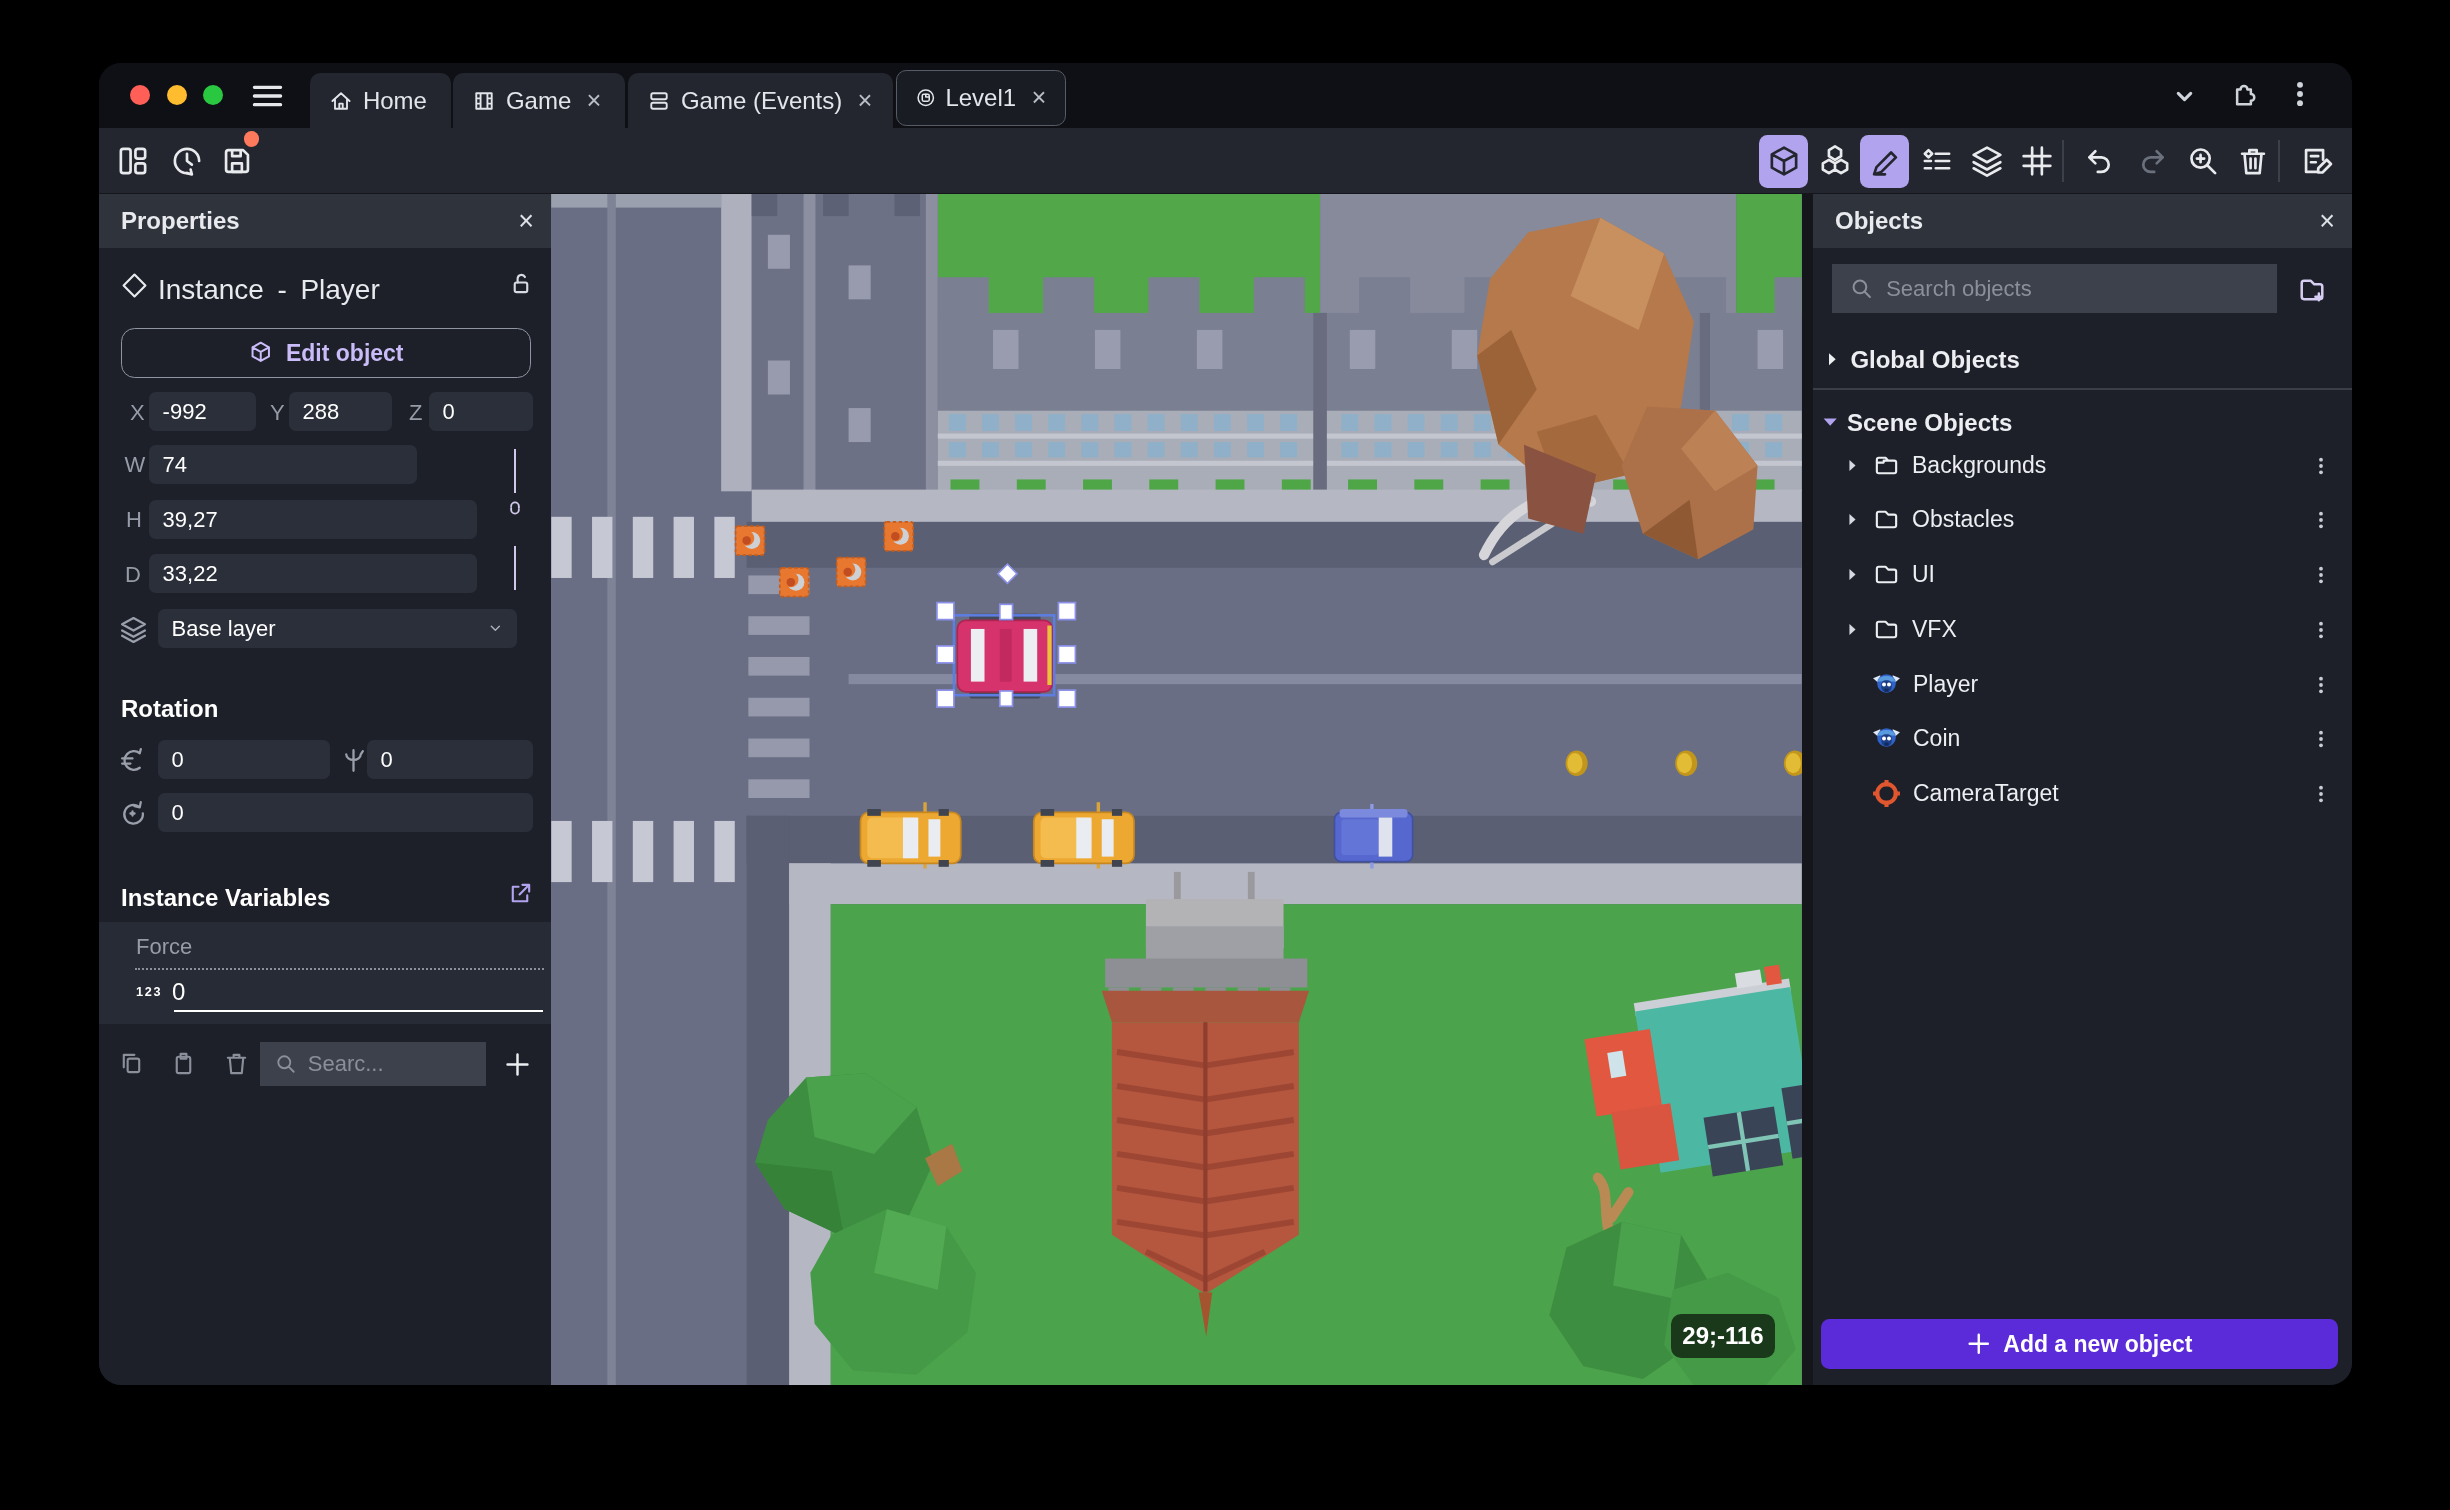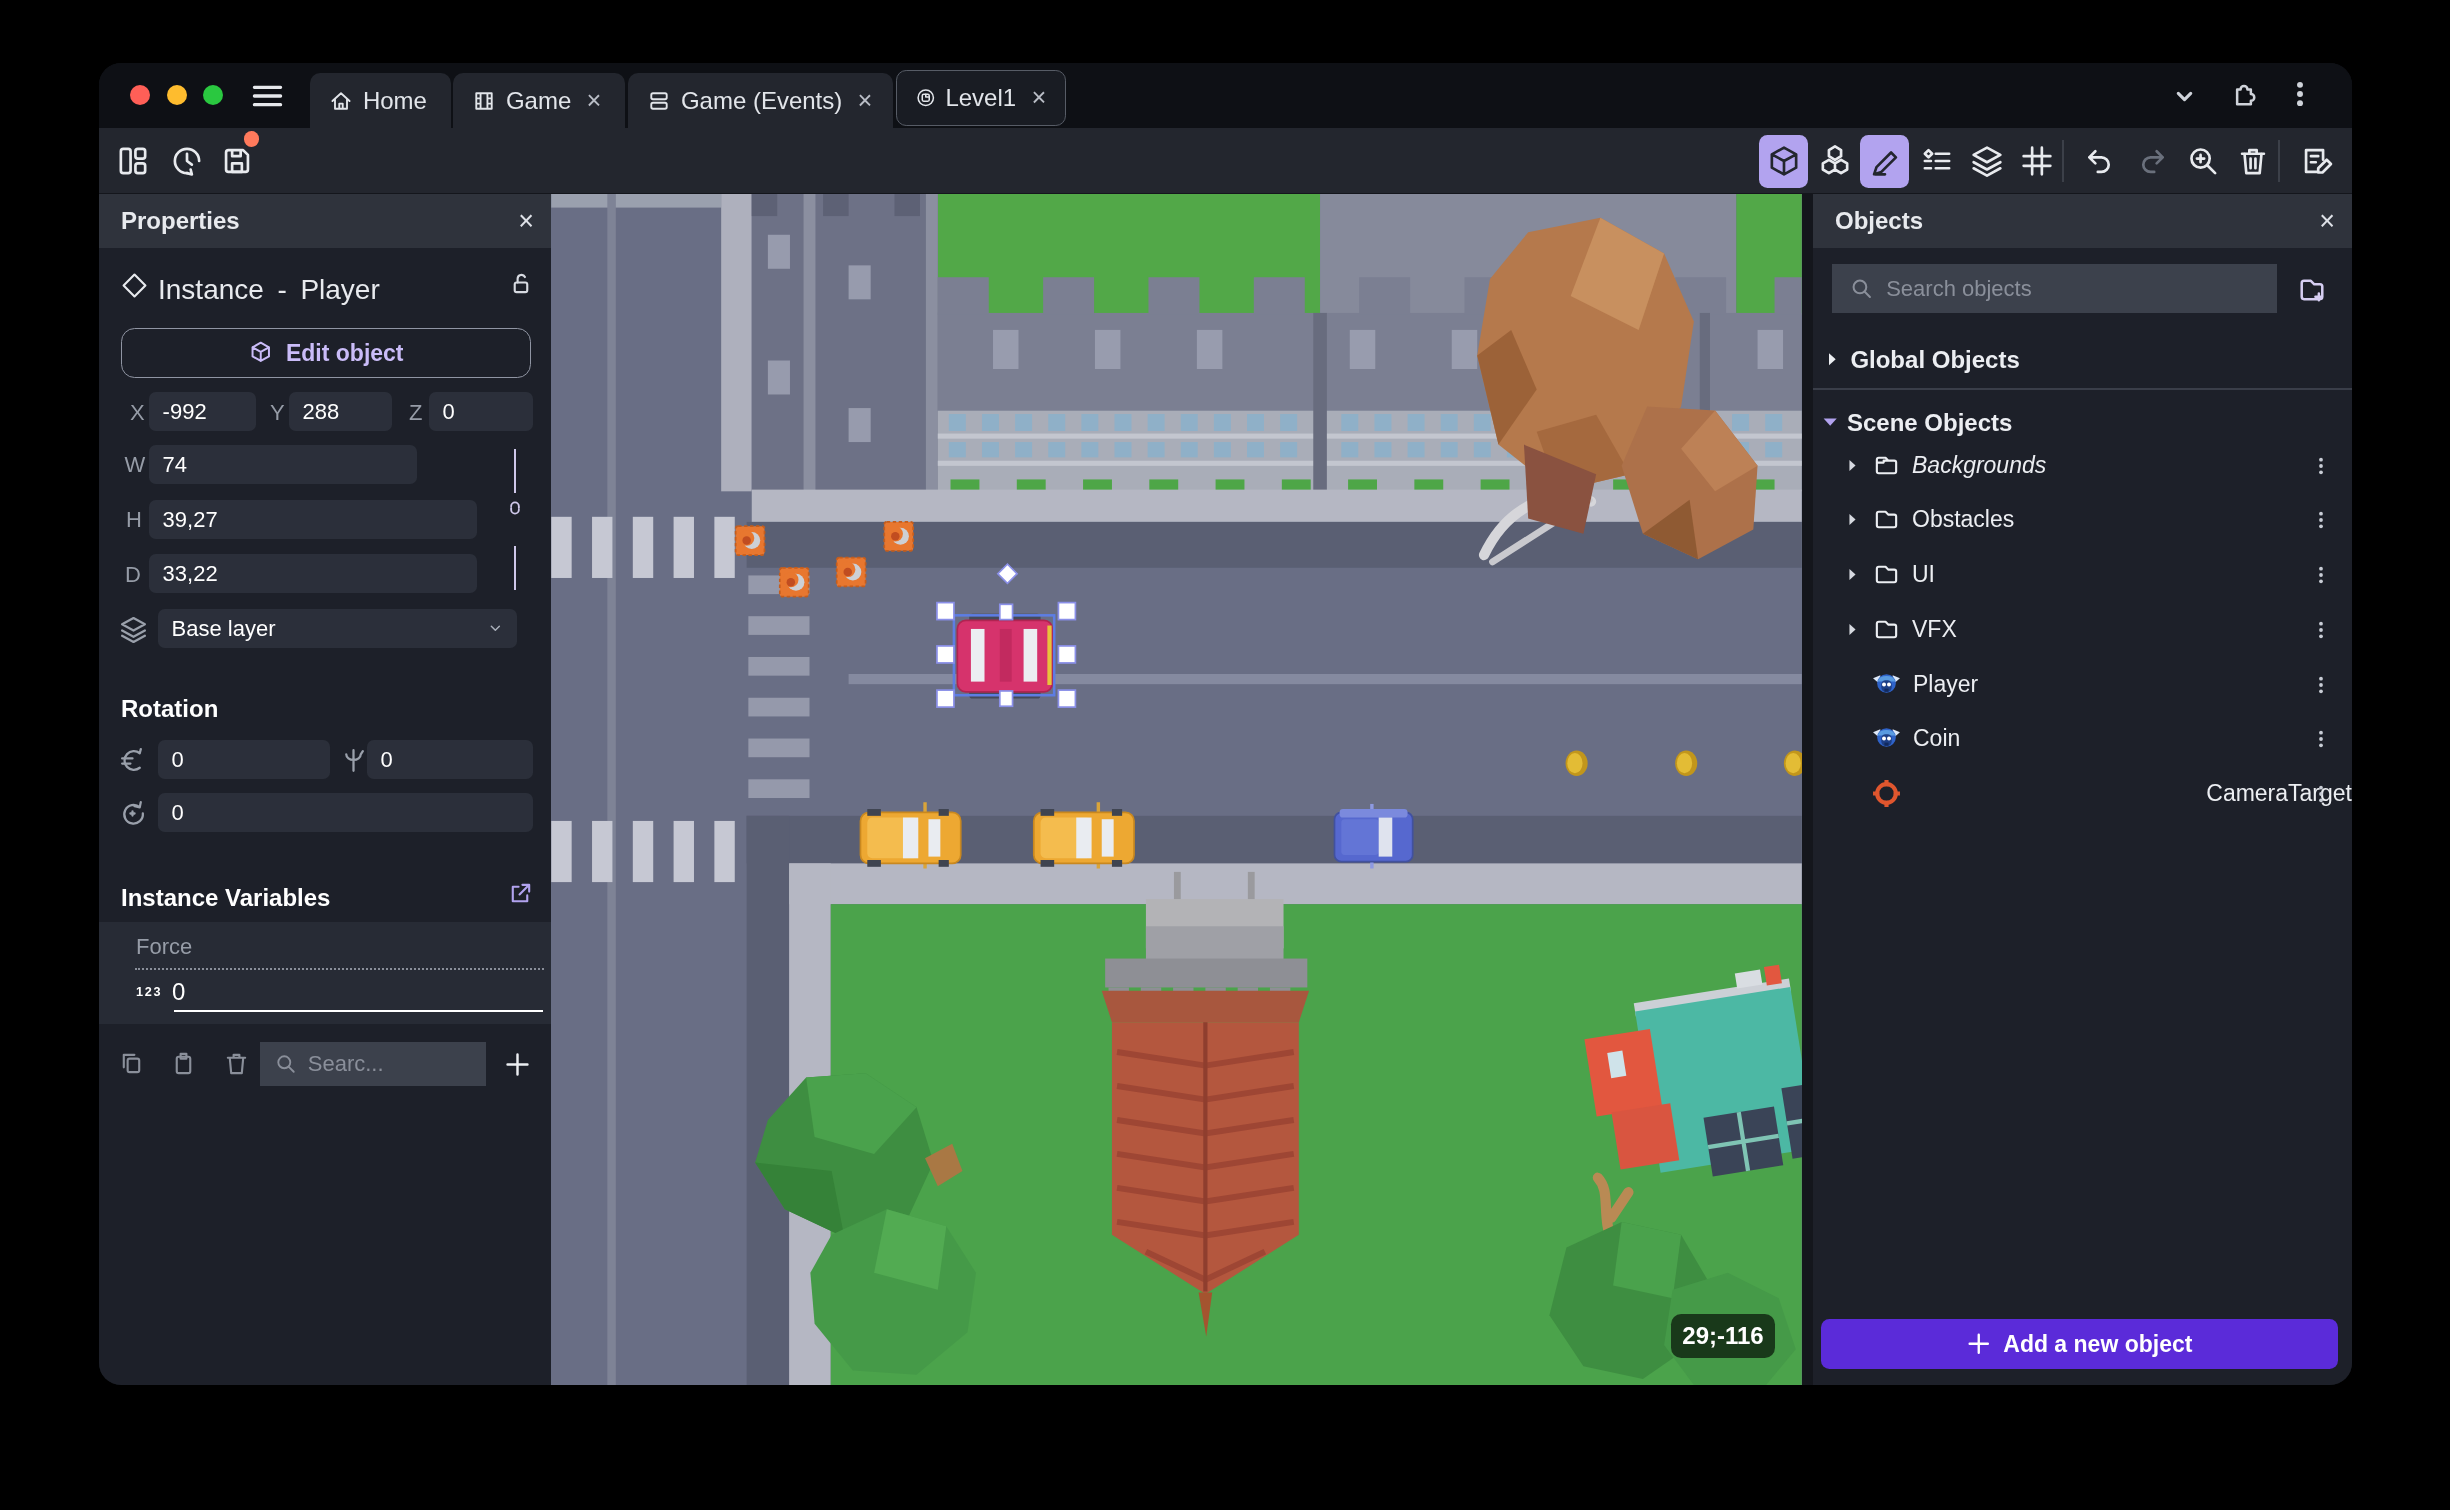--- a/index.html
+++ b/index.html
@@ -688,21 +688,21 @@
       <span style="margin-left:8.5px;font-weight:bold;font-size:24px;">Global Objects</span>
     </div>
     <div class="abs" style="left:0;top:194px;width:539px;height:1.7px;background:#3a3e49;"></div>
     <div class="orow" style="top:202px;">
       <svg class="ic" style="margin-left:6.8px;color:#b2a3ef" width="20.4" height="20.4" viewBox="0 0 28 28">
             <polygon points="5,9 23,9 14,19" fill="currentColor"></polygon>
           </svg>
       <span style="margin-left:6.8px;font-weight:bold;font-size:24px;">Scene Objects</span>
     </div>
 
-    <div class="orow" style="top:245px;font-style:italic;">
+    <div class="orow" style="top:245px;">
       <svg class="ic" style="margin-left:31px;color:#d6d9e0" width="17" height="17" viewBox="0 0 28 28">
             <polygon points="9,5 19,14 9,23" fill="currentColor"></polygon>
           </svg>
       <svg class="ic" style="margin-left:12px;color:#eceef2" width="27" height="27" viewBox="0 0 28 28">
             <path class="s" d="M4 8a2 2 0 0 1 2-2h7l3 3h-3a2 2 0 0 0-2 2v0H4zM4 8v12a2 2 0 0 0 2 2h16a2 2 0 0 0 2-2V11a2 2 0 0 0-2-2H11"></path>
           </svg>
       <span style="margin-left:12px;">Backgrounds</span>
       <span class="kebab">
             <svg class="ic" width="22" height="22" viewBox="0 0 28 28">
               <g fill="currentColor">
@@ -805,21 +805,21 @@
       <span class="kebab">
             <svg class="ic" width="22" height="22" viewBox="0 0 28 28">
               <g fill="currentColor">
                 <circle cx="14" cy="6" r="2.4"></circle>
                 <circle cx="14" cy="14" r="2.4"></circle>
                 <circle cx="14" cy="22" r="2.4"></circle>
               </g>
             </svg>
           </span>
     </div>
-    <div class="orow" style="top:573px;justify-content:space-between;">
+    <div class="orow" style="top:573px;">
       <svg class="ic" style="margin-left:59px;color:#e0562e" width="29" height="29" viewBox="0 0 28 28">
             <circle cx="14" cy="14" r="9" fill="none" stroke="currentColor" stroke-width="4"></circle>
             <path d="M14 1v6M14 21v6M1 14h6M21 14h6" stroke="currentColor" stroke-width="4"></path>
           </svg>
       <span style="margin-left:12px;">CameraTarget</span>
       <span class="kebab">
             <svg class="ic" width="22" height="22" viewBox="0 0 28 28">
               <g fill="currentColor">
                 <circle cx="14" cy="6" r="2.4"></circle>
                 <circle cx="14" cy="14" r="2.4"></circle>

